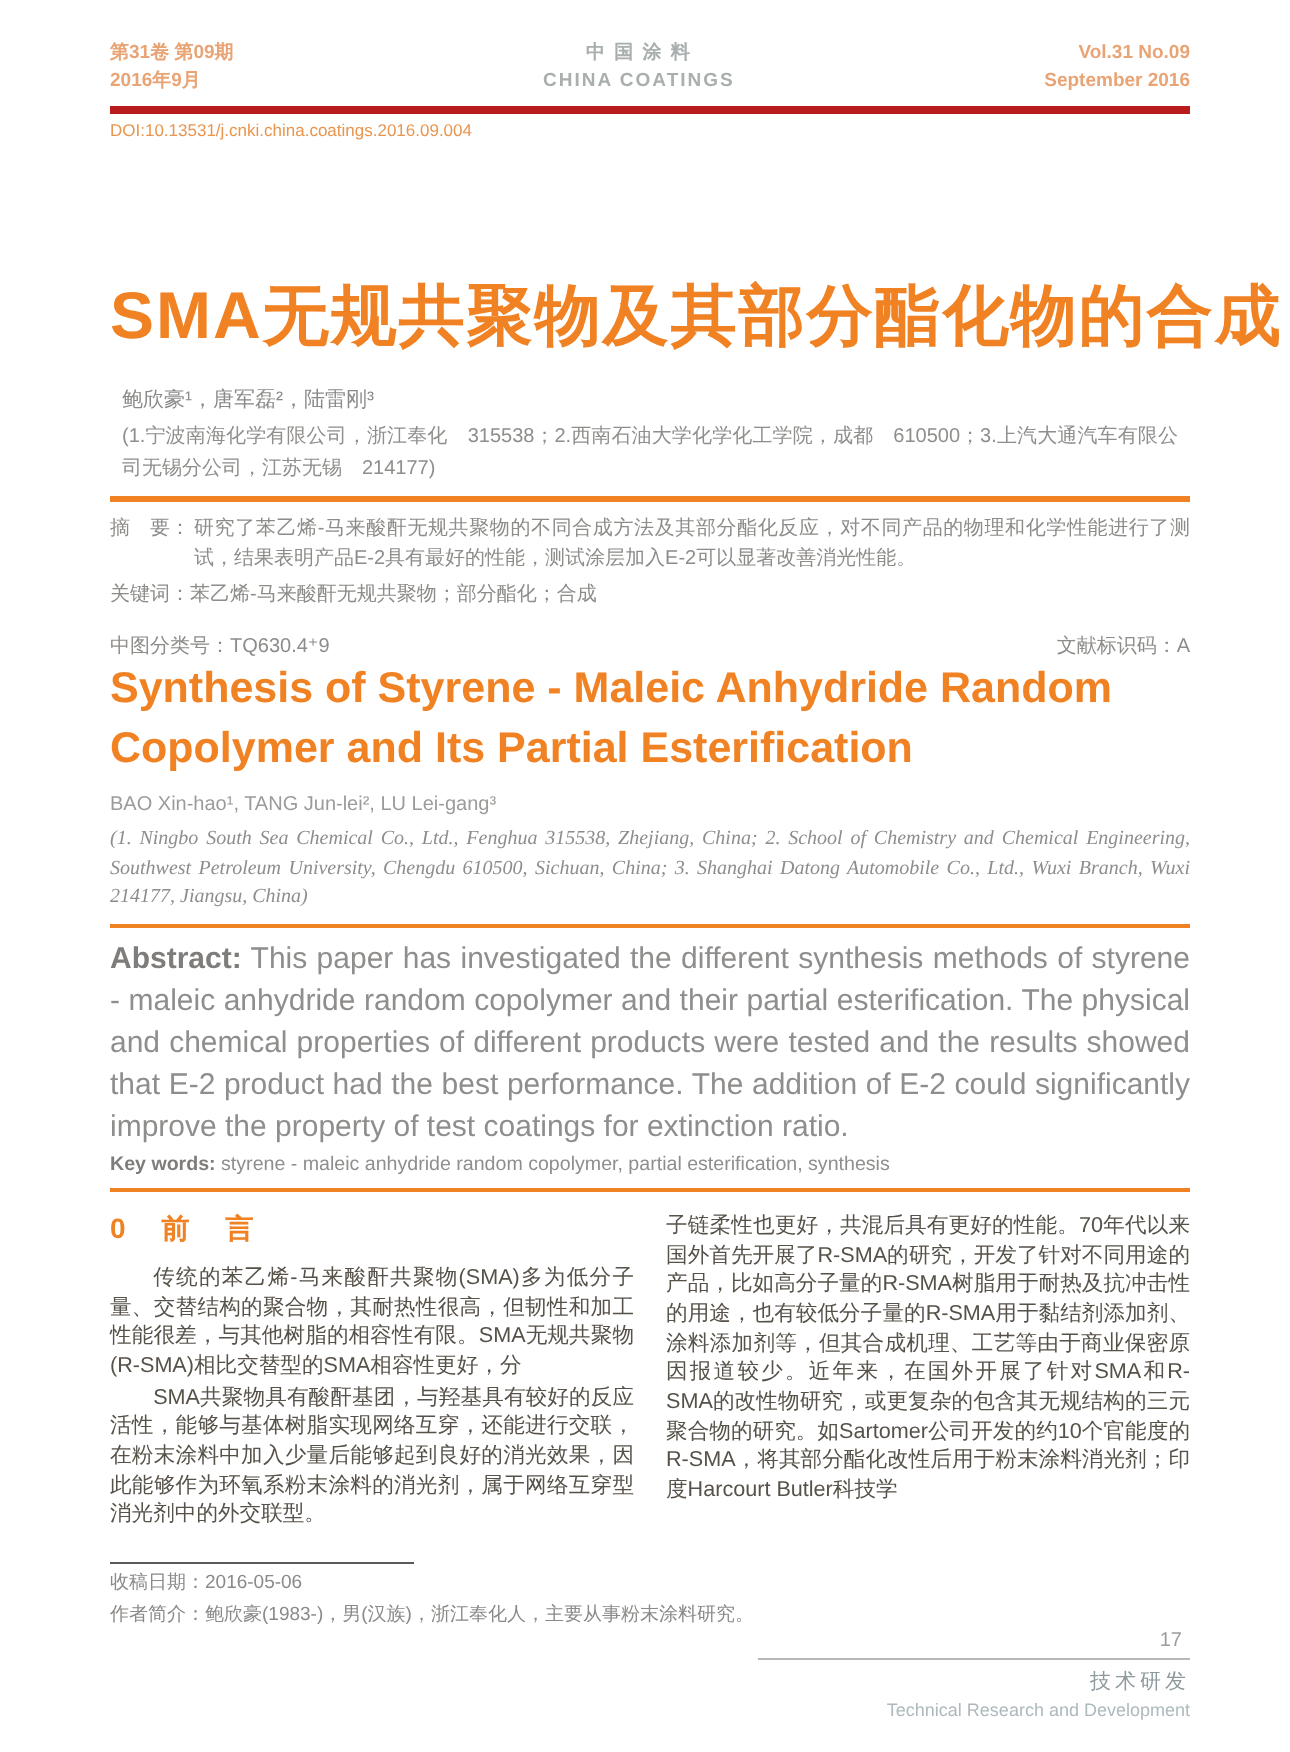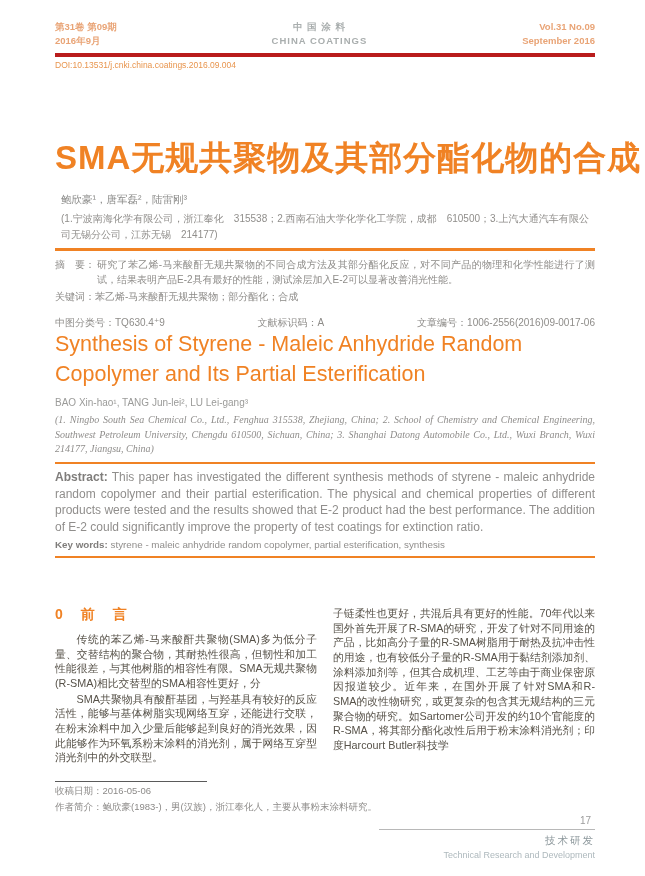--- a/index.html
+++ b/index.html
@@ -30,25 +30,25 @@
   .rule{height:3px;background:#f08224;margin-top:6px;}
   .rule.thin{height:2px;}
   .abs-cn-row{display:flex;margin-top:6px;font-size:10px;color:#8e8c89;line-height:1.5;}
   .abs-cn-label{white-space:nowrap;margin-right:2px;}
   .abs-cn-text{flex:1;text-align:justify;}
   .kw-cn{margin-top:3px;font-size:10px;color:#8e8c89;}
   .class-row{display:flex;justify-content:space-between;margin-top:12px;
     font-size:10px;color:#8e8c89;}
   
   .en-block{position:absolute;top:330px;left:55px;width:540px;}
-  .title-en{font-size:21.5px;font-weight:normal;color:#f08224;line-height:1.38;}
+  .title-en{font-size:21.5px;font-weight:bold;color:#f08224;line-height:1.38;}
   .authors-en{margin-top:8px;font-size:10px;color:#9b9b99;}
   .affil-en{margin-top:5px;font-size:10px;color:#8f8d8b;line-height:1.42;
     font-family:"Liberation Serif","DejaVu Serif",serif;font-style:italic;text-align:justify;}
-  .abs-en{margin:5px 0 0 0;font-size:12px;color:#908e8c;line-height:1.4;text-align:justify;}
+  .abs-en{margin:5px 0 0 0;font-size:15px;color:#908e8c;line-height:1.4;text-align:justify;}
   .abs-en b{color:#7f7d7b;}
   .kw-en{margin:3px 0 0 0;font-size:9.8px;color:#908e8c;}
   .kw-en b{color:#7f7d7b;}
   
   .columns{position:absolute;top:606px;left:55px;width:540px;display:flex;gap:16px;}
   .col{flex:1;min-width:0;}
   .sec-heading{font-size:14px;font-weight:bold;color:#f08224;margin-bottom:8px;
     letter-spacing:2px;}
   .col p{margin:0;font-size:10.8px;line-height:1.36;color:#575249;text-align:justify;}
   .col p.indent{text-indent:2em;}
@@ -96,21 +96,20 @@
     <div class="abs-cn-row">
       <span class="abs-cn-label">摘　要：</span>
       <span class="abs-cn-text">研究了苯乙烯-马来酸酐无规共聚物的不同合成方法及其部分酯化反应，对不同产品的物理和化学性能进行了测试，结果表明产品E-2具有最好的性能，测试涂层加入E-2可以显著改善消光性能。</span>
     </div>
     <div class="kw-cn">
       <span>关键词：</span><span>苯乙烯-马来酸酐无规共聚物；部分酯化；合成</span>
     </div>
     <div class="class-row">
       <span><span>中图分类号：</span><span>TQ630.4⁺9</span></span>
       <span><span>文献标识码：</span><span>A</span></span>
-      <span><span>文章编号：</span><span>1006-2556(2016)09-0017-06</span></span>
     </div>
   </div>
 
   <div class="en-block">
     <div class="title-en">Synthesis of Styrene - Maleic Anhydride Random Copolymer and Its Partial Esterification</div>
     <div class="authors-en">BAO Xin-hao¹, TANG Jun-lei², LU Lei-gang³</div>
     <div class="affil-en">(1. Ningbo South Sea Chemical Co., Ltd., Fenghua 315538, Zhejiang, China; 2. School of Chemistry and Chemical Engineering, Southwest Petroleum University, Chengdu 610500, Sichuan, China; 3. Shanghai Datong Automobile Co., Ltd., Wuxi Branch, Wuxi 214177, Jiangsu, China)</div>
     <div class="rule thin"></div>
     <p class="abs-en"><b>Abstract:</b><span> This paper has investigated the different synthesis methods of styrene - maleic anhydride random copolymer and their partial esterification. The physical and chemical properties of different products were tested and the results showed that E-2 product had the best performance. The addition of E-2 could significantly improve the property of test coatings for extinction ratio.</span></p>
     <p class="kw-en"><b>Key words:</b><span> styrene - maleic anhydride random copolymer, partial esterification, synthesis</span></p>

